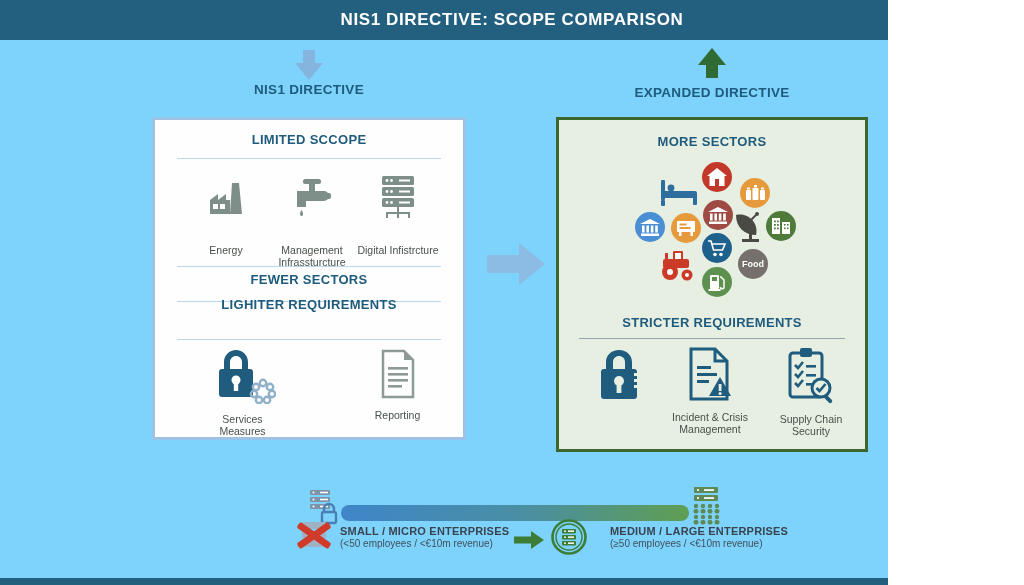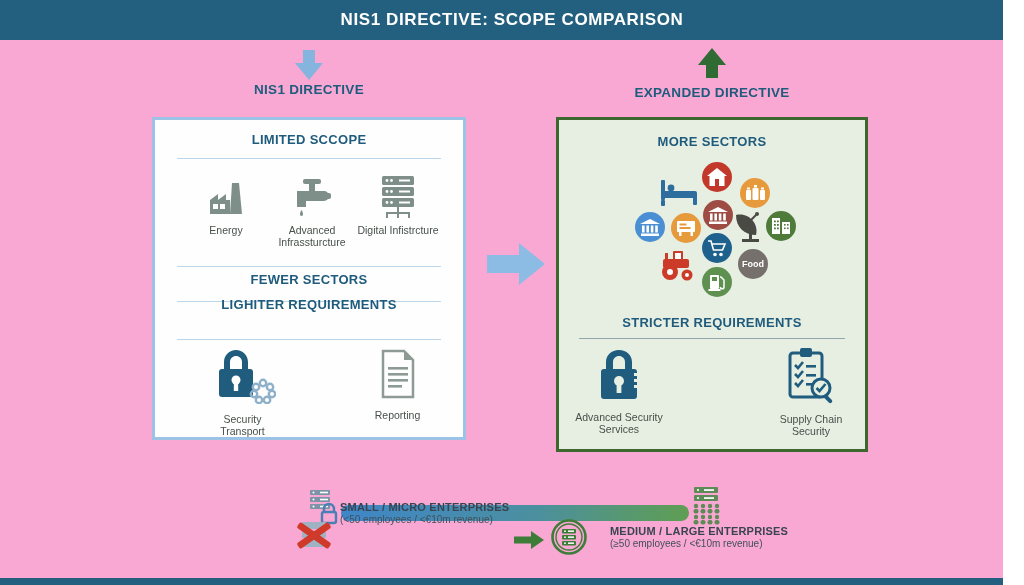--- a/index.html
+++ b/index.html
@@ -1,18 +1,18 @@
 <!DOCTYPE html>
 <html><head>
 <meta charset="utf-8">
 <style>
   * { margin:0; padding:0; box-sizing:border-box; }
   html,body { background:#fff; }
   body { font-family:"Liberation Sans", sans-serif; }
-  .stage { position:relative; width:1003px; height:585px; background:#f9a8d4; overflow:hidden; }
+  .stage { position:relative; width:888px; height:585px; background:#7dd3fc; overflow:hidden; }
 
   .header-bar { position:absolute; left:0; top:0; width:1024px; height:40px; background:#235F7E;
     display:flex; align-items:center; justify-content:center; }
   .header-bar .title { color:#FFFFFF; font-size:17px; font-weight:700; letter-spacing:.6px; }
   .footer-bar { position:absolute; left:0; top:578px; width:1024px; height:7px; background:#235F7E; }
 
   .col-heading { position:absolute; text-align:center; font-size:13.5px; font-weight:700;
     color:#1E5B7C; letter-spacing:.3px; }
   .abs { position:absolute; }
 
@@ -20,21 +20,21 @@
     background:#FEFEFF; border:3px solid #9CC3E5; }
   .right-box { position:absolute; left:556px; top:117px; width:312px; height:335px;
     background:#E7EEE2; border:3px solid #3C672E; }
 
   .box-title { position:absolute; left:0; width:100%; text-align:center; font-size:13px;
     font-weight:700; color:#1E5B7C; letter-spacing:.3px; }
   .divider-blue { position:absolute; left:22px; right:22px; height:1px; background:#BCD6EC; }
   .divider-gray { position:absolute; left:20px; right:20px; height:1px; background:#93A5AD; }
 
   .sector-row { position:absolute; left:28px; top:50px; width:258px; display:flex; }
-  .sector-item { flex:1; display:flex; flex-direction:column; align-items:center; }
+  .sector-item { flex:1; display:flex; flex-direction:column; align-items:center;gap:20px; }
   .icon-slot { height:50px; display:flex; align-items:flex-end; justify-content:center; }
   .sector-label { margin-top:4px; font-size:10.5px; color:#475049; text-align:center; line-height:1.18; }
 
   .req-item { position:absolute; display:flex; flex-direction:column; align-items:center; }
   .req-label { margin-top:5px; font-size:10.5px; color:#475049; text-align:center; line-height:1.18; }
 
   .sec-circle { position:absolute; width:30px; height:30px; border-radius:50%;
     display:flex; align-items:center; justify-content:center; }
   .food-text { color:#fff; font-size:9px; font-weight:700; }
 
@@ -92,21 +92,21 @@
           <svg width="46" height="42" viewBox="0 0 46 42">
               <g fill="#7E8F89">
                 <rect x="14" y="1" width="18" height="5" rx="2"></rect>
                 <rect x="20" y="4" width="6" height="10"></rect>
                 <path d="M9 13h26a5 5 0 0 1 0 10H17v6H8V13z"></path>
                 <rect x="35" y="15" width="7" height="6" rx="2"></rect>
                 <path d="M12.5 32c2 3 2 6 0 6s-2-3 0-6z"></path>
               </g>
             </svg>
         </div>
-        <div class="sector-label" style="max-width:92px;">Advanced Infrassturcture</div>
+        <div class="sector-label" style="max-width:92px;">Management Infrassturcture</div>
       </div>
       <div class="sector-item">
         <div class="icon-slot">
           <svg width="40" height="46" viewBox="0 0 40 46">
               <g fill="#7E8F89">
                 <rect x="4" y="2" width="32" height="9" rx="1.5"></rect>
                 <rect x="4" y="13" width="32" height="9" rx="1.5"></rect>
                 <rect x="4" y="24" width="32" height="9" rx="1.5"></rect>
                 <rect x="19" y="33" width="2" height="5"></rect>
                 <rect x="8" y="38" width="24" height="2"></rect>
@@ -148,21 +148,21 @@
               <circle cx="53" cy="37" r="3.2"></circle>
               <circle cx="60" cy="41" r="3.2"></circle>
               <circle cx="62" cy="48" r="3.2"></circle>
               <circle cx="57" cy="54" r="3.2"></circle>
               <circle cx="49" cy="54" r="3.2"></circle>
               <circle cx="44" cy="48" r="3.2"></circle>
               <circle cx="46" cy="41" r="3.2"></circle>
             </g>
           </svg>
       </span>
-      <div class="req-label" style="max-width:76px;">Security Transport</div>
+      <div class="req-label" style="max-width:76px;">Services Measures</div>
     </div>
     <div class="req-item" style="left:180px; top:228px; width:125px;">
       <span>
         <svg width="40" height="52" viewBox="0 0 40 52">
             <path d="M5 3h21l9 9v37H5z" fill="#FEFEFF" stroke="#8E9B95" stroke-width="2.5"></path>
             <path d="M26 3l9 9h-9z" fill="#8E9B95"></path>
             <g fill="#8E9B95">
               <rect x="10" y="19" width="20" height="2.6"></rect>
               <rect x="10" y="25" width="20" height="2.6"></rect>
               <rect x="10" y="31" width="20" height="2.6"></rect>
@@ -321,21 +321,37 @@
             <rect x="8" y="23" width="36" height="30" rx="3" fill="#1F5C7E"></rect>
             <circle cx="26" cy="35" r="5" fill="#E7EEE2"></circle>
             <rect x="23.6" y="37" width="4.8" height="10" fill="#E7EEE2"></rect>
             <g fill="#E7EEE2">
               <rect x="41" y="27" width="5" height="3"></rect>
               <rect x="41" y="33" width="5" height="3"></rect>
               <rect x="41" y="39" width="5" height="3"></rect>
             </g>
           </svg>
       </span>
-      <div class="req-label" style="max-width:116px;">Advanced Security Services</div>
+    </div>
+    <div class="req-item" style="left:80px; top:226px; width:142px;">
+      <span>
+        <svg width="52" height="56" viewBox="0 0 52 56">
+            <path d="M7 3h24l12 12v38H7z" fill="none" stroke="#1F5C7E" stroke-width="3"></path>
+            <path d="M31 3v12h12" fill="none" stroke="#1F5C7E" stroke-width="3"></path>
+            <g fill="#1F5C7E">
+              <rect x="13" y="20" width="14" height="3"></rect>
+              <rect x="13" y="27" width="20" height="3"></rect>
+              <rect x="13" y="34" width="12" height="3"></rect>
+            </g>
+            <path d="M36 31l11 19H25z" fill="#1F5C7E"></path>
+            <rect x="34.7" y="38" width="2.8" height="7" fill="#E7EEE2"></rect>
+            <circle cx="36.1" cy="47.5" r="1.6" fill="#E7EEE2"></circle>
+          </svg>
+      </span>
+      <div class="req-label" style="max-width:110px;">Incident &amp; Crisis Management</div>
     </div>
     <div class="req-item" style="left:196px; top:226px; width:112px;">
       <span>
         <svg width="52" height="58" viewBox="0 0 52 58">
             <rect x="5" y="7" width="32" height="44" rx="3" fill="none" stroke="#1F5C7E" stroke-width="3"></rect>
             <rect x="15" y="2" width="12" height="9" rx="2" fill="#1F5C7E"></rect>
             <g stroke="#1F5C7E" stroke-width="2.6" fill="none">
               <path d="M10 19l3 3 5-6"></path>
               <path d="M10 28l3 3 5-6"></path>
               <path d="M10 37l3 3 5-6"></path>
@@ -414,21 +430,21 @@
           <rect x="6" y="3" width="24" height="7" rx="1"></rect>
           <rect x="6" y="12" width="24" height="7" rx="1"></rect>
           <rect x="6" y="21" width="24" height="7" rx="1"></rect>
         </g>
         <g fill="#D03A2B">
           <rect x="-1" y="13" width="38" height="7" rx="2" transform="rotate(35 18 16.5)"></rect>
           <rect x="-1" y="13" width="38" height="7" rx="2" transform="rotate(-35 18 16.5)"></rect>
         </g>
       </svg>
   </div>
-  <div class="ent-block" style="left:340px; top:501px; width:180px;">
+  <div class="ent-block" style="left:340px; top:525px; width:180px;">
     <div class="ent-label">SMALL / MICRO ENTERPRISES</div>
     <div class="ent-sub">(&lt;50 employees / &lt;€10m revenue)</div>
   </div>
 
   <div class="abs" style="left:514px; top:531px;">
     <svg width="30" height="18" viewBox="0 0 30 18">
         <polygon points="0,5.5 17,5.5 17,0 30,9 17,18 17,12.5 0,12.5" fill="#3E7D38"></polygon>
       </svg>
   </div>
   <div class="abs" style="left:550px; top:518px;">

